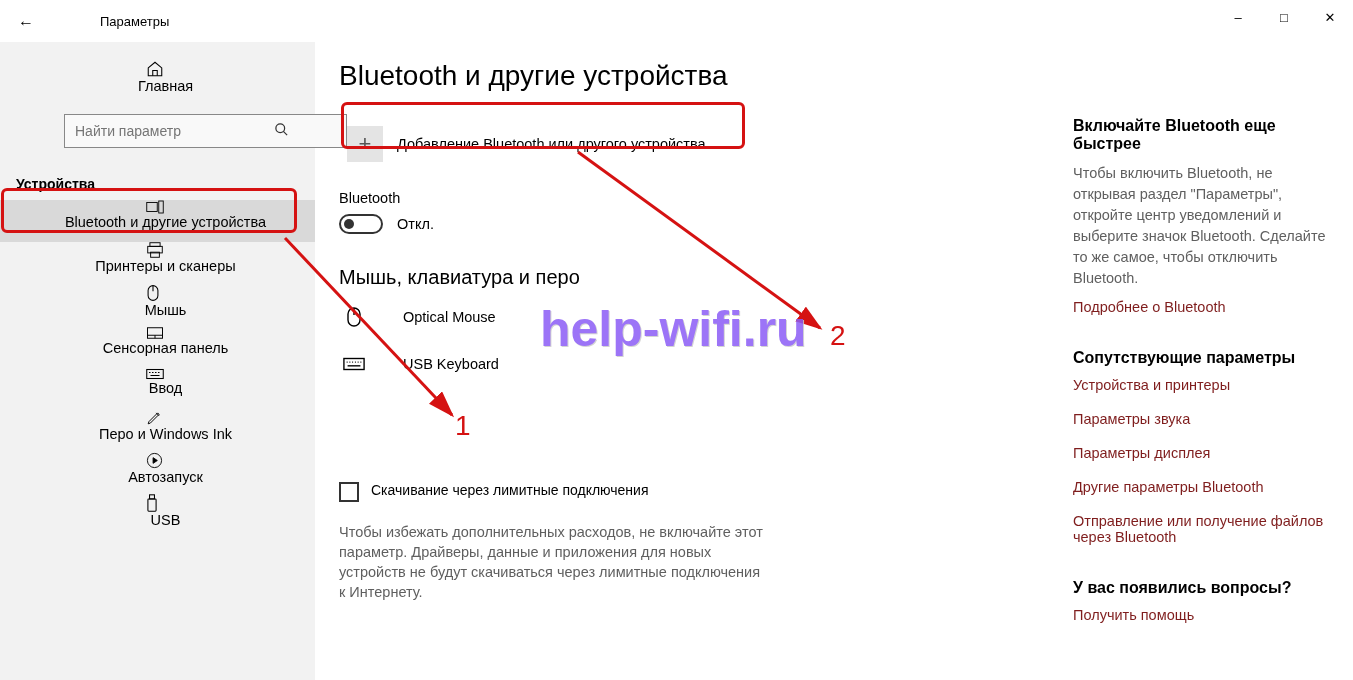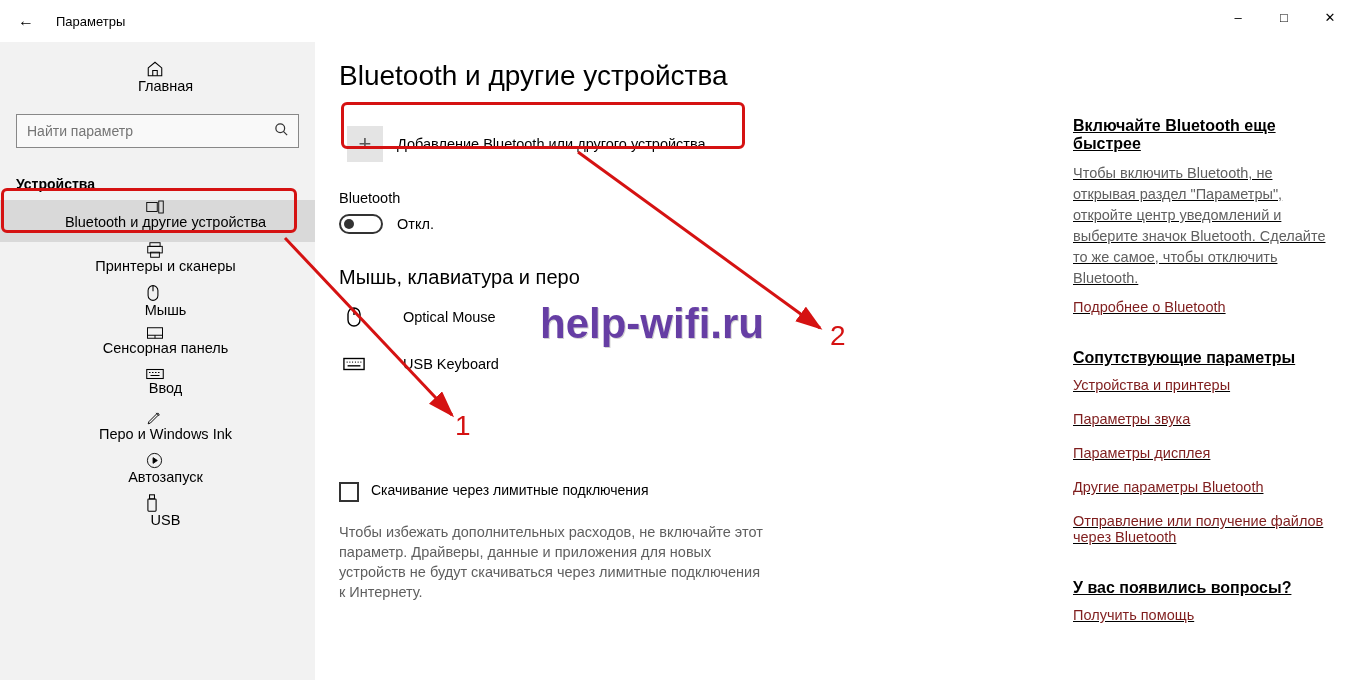--- a/index.html
+++ b/index.html
@@ -16,21 +16,21 @@
     position: relative;
   }
   .header {
     height: 42px;
     display: flex;
     align-items: center;
     padding-left: 18px;
     position: relative;
   }
   .header .back { font-size: 16px; color: #000; margin-right: 22px; }
-  .header .title { font-size: 13px; }
+  .header .title { font-size: 13px; margin-left: 44px; }
   .window-controls {
     position: absolute;
     right: 0;
     top: 0;
     display: flex;
   }
   .window-controls div {
     width: 46px;
     height: 34px;
     display: flex;
@@ -76,20 +76,21 @@
   }
   .search-wrap input {
     width: 100%;
     height: 34px;
     border: 1px solid #888;
     background: #f9f9f9;
     padding: 0 36px 0 10px;
     font-size: 14px;
     outline: none;
     font-family: inherit;
+    margin-left: 48px;
   }
   .search-wrap .search-icon {
     position: absolute;
     right: 10px;
     top: 8px;
     font-size: 14px;
     color: #333;
   }
   .main {
     flex: 1;
@@ -200,21 +201,21 @@
     line-height: 1.45;
     margin-bottom: 10px;
   }
   .right-link {
     color: #7f1d1d;
     font-size: 14.5px;
     margin-bottom: 16px;
     cursor: pointer;
     display: block;
   }
-  .right-block { margin-bottom: 34px; text-decoration: underline; }
+  .right-block { margin-bottom: 34px; }
   .right-links-list .right-link { margin-bottom: 18px; }
   
   .red-box1 {
     position: absolute;
     left: 1px; top: 188px;
     width: 296px; height: 45px;
     border: 3px solid #d51212;
     border-radius: 6px;
     pointer-events: none;
   }
@@ -223,23 +224,23 @@
     left: 341px; top: 102px;
     width: 404px; height: 47px;
     border: 3px solid #d51212;
     border-radius: 6px;
     pointer-events: none;
   }
   .watermark {
     position: absolute;
     left: 540px;
     top: 300px;
-    font-size: 42px;
+    font-size: 50px;
     font-weight: 700;
-    color: #4c1d95;
+    color: #8b5cf6;
     opacity: 0.85;
     letter-spacing: 0px;
     pointer-events: none;
     text-shadow: 1px 1px 0 #ccc;
   }
   .anno1 { position:absolute; left:455px; top:410px; color:#d51212; font-size:28px; }
   .anno2 { position:absolute; left:830px; top:320px; color:#d51212; font-size:28px; }
   .svg-overlay { position:absolute; left:0; top:0; width:1353px; height:680px; pointer-events:none; }
 </style>
 </head>

